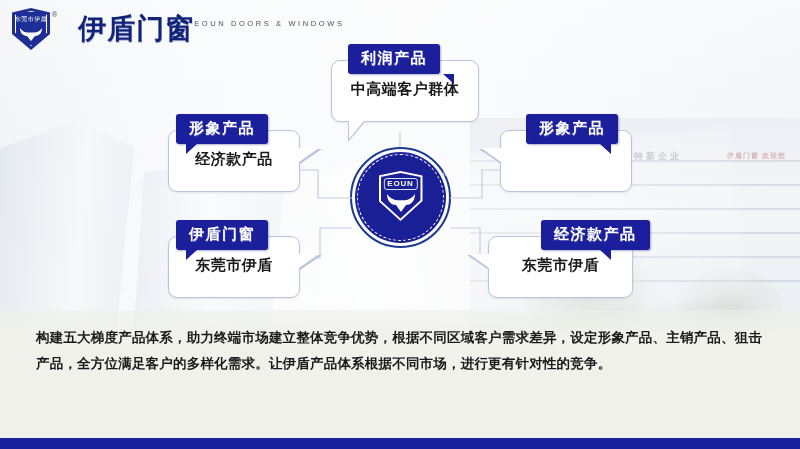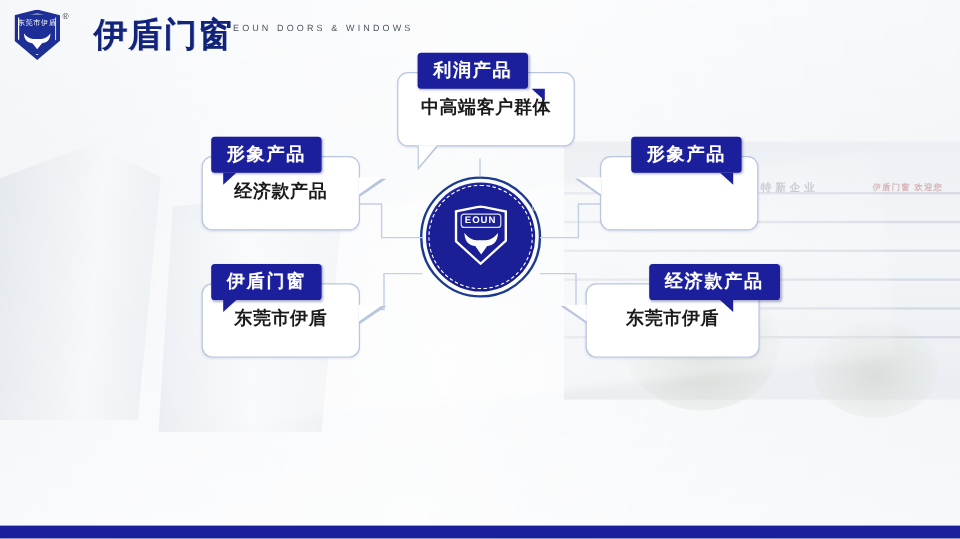--- a/index.html
+++ b/index.html
@@ -307,15 +307,18 @@
   <div class="callout" style="left:488px; top:236px;">
     <div class="callout-box" style="width:145px; height:62px;">
       <div class="callout-body">东莞市伊盾</div>
       <div class="tail" style="left:-22px; top:18px; border-top:15px solid #b9c6de; border-left:22px solid transparent;"></div>
       <div class="tail" style="left:-20px; top:17px; border-top:14px solid #ffffff; border-left:20px solid transparent;"></div>
     </div>
     <div class="callout-header" style="left:20px; top:-16px;margin-left:33px;">经济款产品</div>
     <div class="header-tail" style="left:112px; top:14px; border-right:11px solid #1b1f9b; border-bottom:10px solid transparent;"></div>
   </div>
 
+  <div class="desc-panel">
+    <div class="desc-text">构建五大梯度产品体系，助力终端市场建立整体竞争优势，根据不同区域客户需求差异，设定形象产品、主销产品、狙击产品，全方位满足客户的多样化需求。让伊盾产品体系根据不同市场，进行更有针对性的竞争。</div>
+  </div>
 
   <div class="bottom-bar"></div>
 </div>
 
 </body></html>

